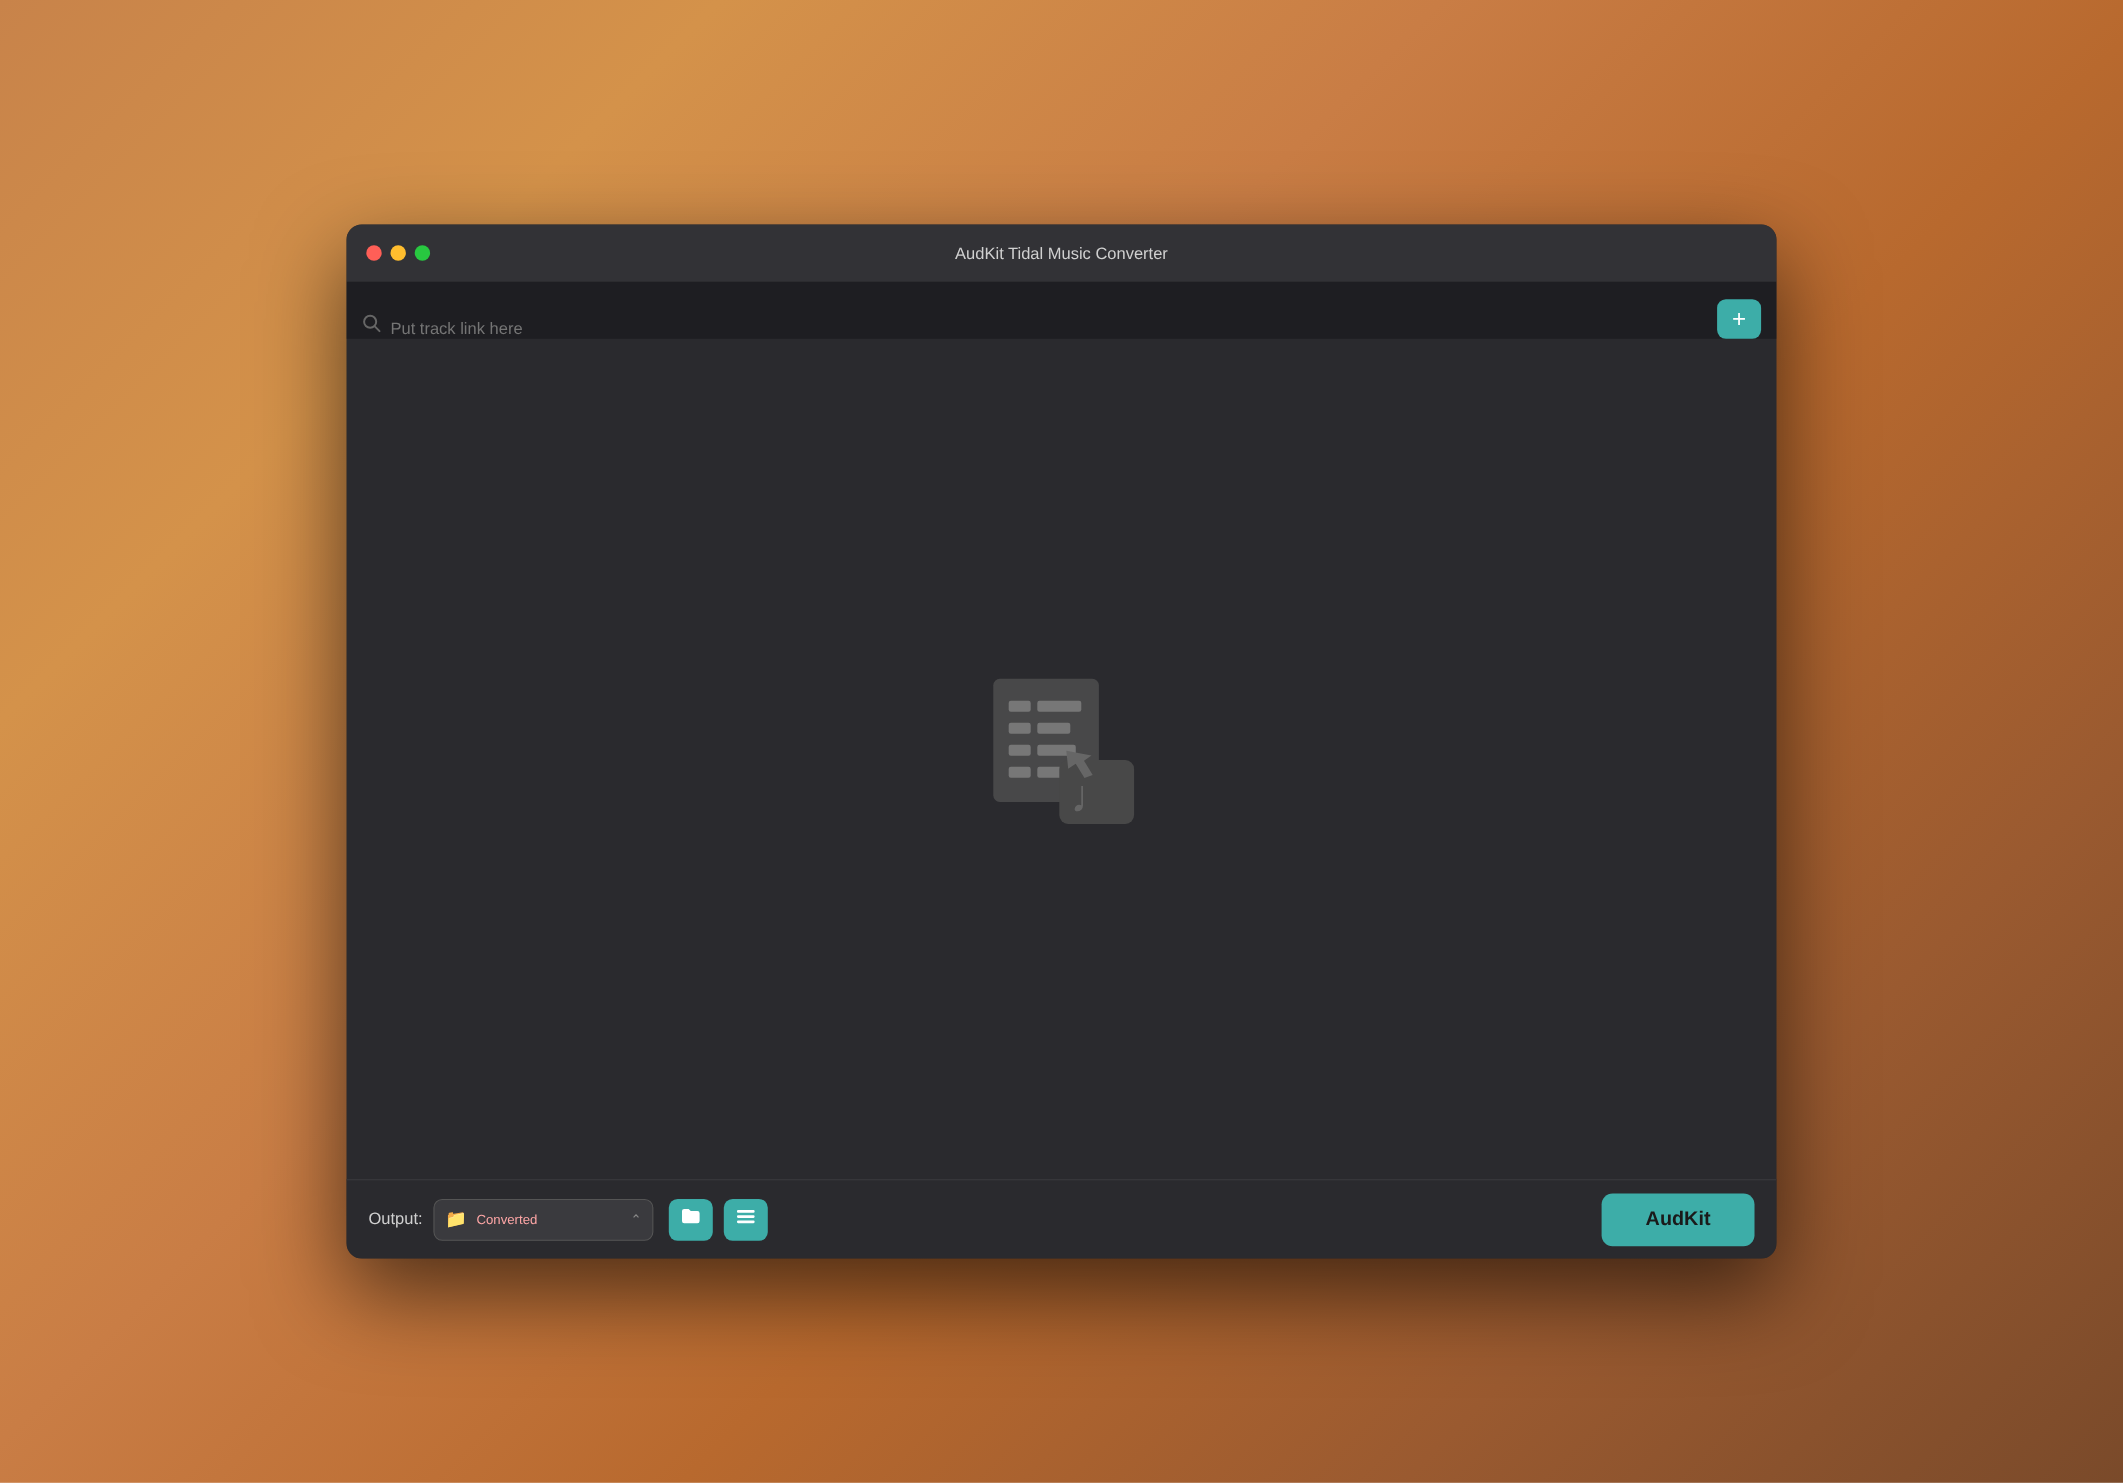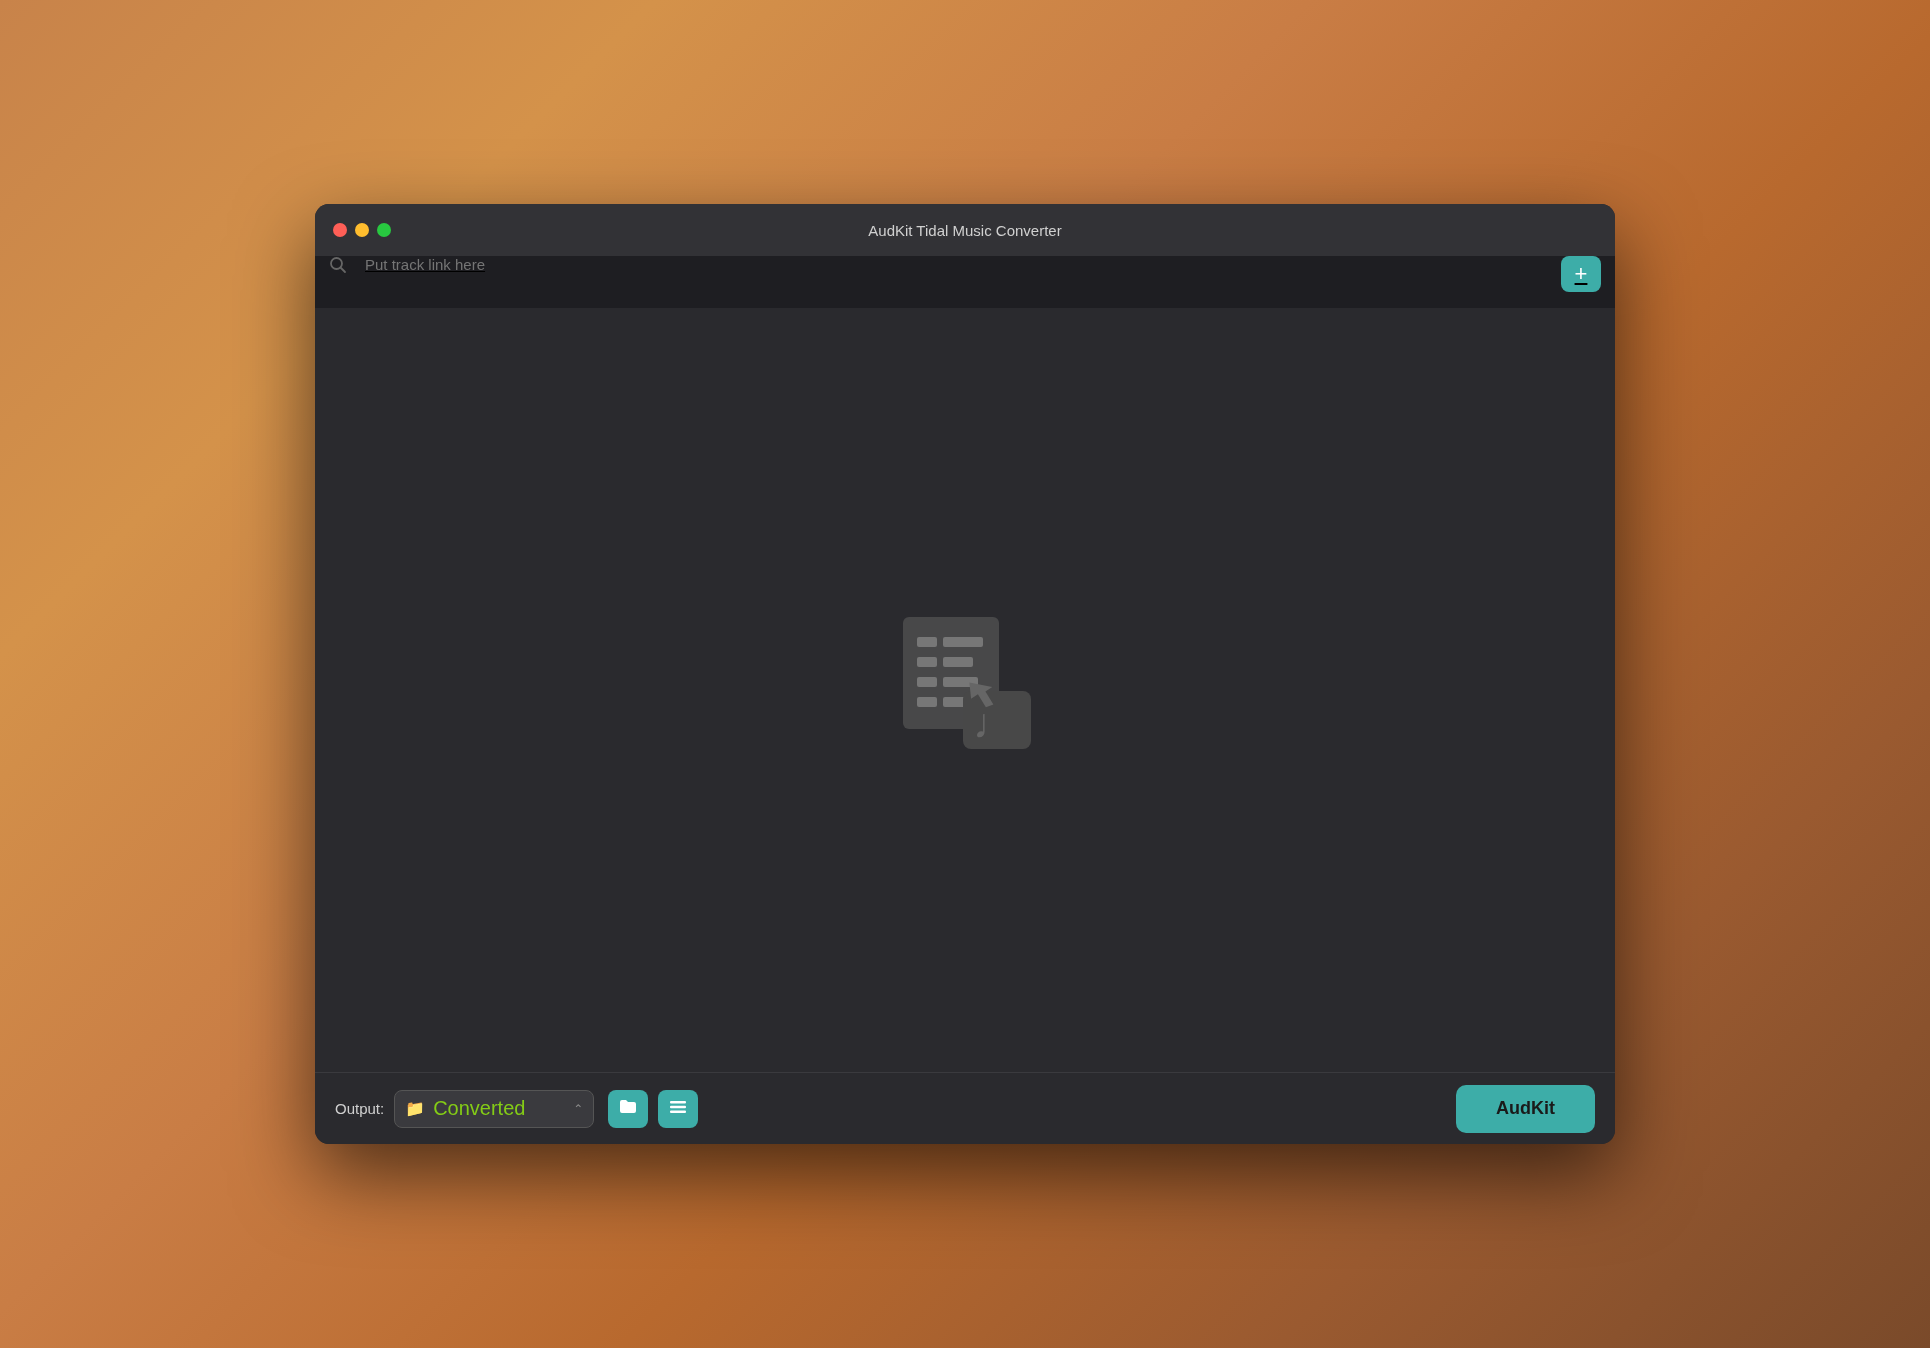--- a/index.html
+++ b/index.html
@@ -71,25 +71,24 @@
       font-size: 15px;
       color: #d0d0d0;
       font-weight: 500;
     }
 
     
     .search-bar {
       background: #1e1e22;
       height: 52px;
       display: flex;
-      align-items: flex-start;
+      align-items: flex-end;
       padding: 0 14px;
       flex-shrink: 0;
-      gap: 18px;
-      text-decoration: underline;
+      gap: 8px;
     }
 
     .search-icon-wrapper {
       color: #666;
       font-size: 16px;
       flex-shrink: 0;
     }
 
     .search-input {
       flex: 1;
@@ -168,22 +167,22 @@
       cursor: pointer;
       min-width: 200px;
       height: 38px;
     }
 
     .folder-icon-small {
       font-size: 16px;
     }
 
     .folder-name {
-      color: #84cc16;
-      font-size: 20px;
+      color: #fca5a5;
+      font-size: 12px;
       flex: 1;
     }
 
     .chevron-icon {
       color: #888;
       font-size: 12px;
     }
 
     .icon-button {
       width: 40px;

